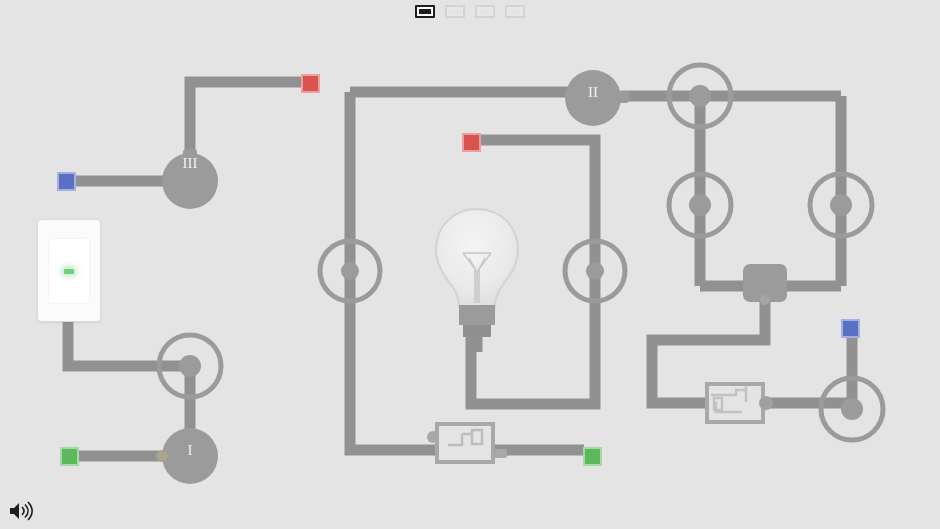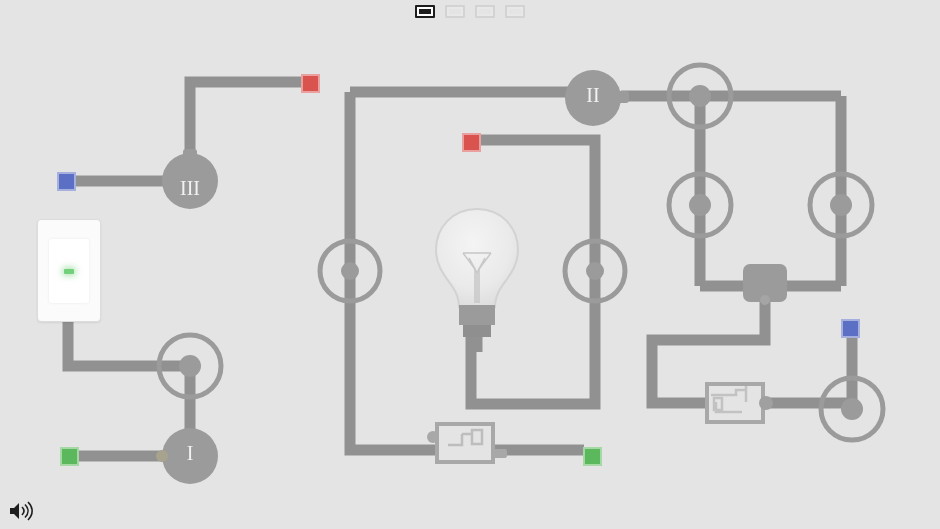--- a/index.html
+++ b/index.html
@@ -103,21 +103,21 @@
     width: 98px;
     height: 138px;
     z-index: 25;
     cursor: pointer;
   }
   
   .node-label {
     position: absolute;
     color: #f2f2f2;
     font-family: "Liberation Serif", serif;
-    font-size: 20px;
+    font-size: 15px;
     letter-spacing: 0px;
     text-align: center;
     z-index: 28;
     pointer-events: none;
     user-select: none;
   }
   
   .terminal {
     position: absolute;
     width: 19px;
@@ -255,21 +255,21 @@
     </div>
   </div>
 
   <div class="terminal" style="left:301px; top:74px; background:#d9534f;"></div>
   <div class="terminal" style="left:462px; top:133px; background:#d9534f;"></div>
   <div class="terminal" style="left:57px; top:172px; background:#5b6fc4;"></div>
   <div class="terminal" style="left:841px; top:319px; background:#5b6fc4;"></div>
   <div class="terminal" style="left:60px; top:447px; background:#5cb85c;"></div>
   <div class="terminal" style="left:583px; top:447px; background:#5cb85c;"></div>
 
-  <div class="node-label" style="left:160px; top:177px; width:60px;">III</div>
+  <div class="node-label" style="left:160px; top:155px; width:60px;">III</div>
   <div class="node-label" style="left:563px; top:84px; width:60px;">II</div>
   <div class="node-label" style="left:160px; top:442px; width:60px;">I</div>
 
   <div id="level-pips">
     <div class="pip active"></div>
     <div class="pip inactive"></div>
     <div class="pip inactive"></div>
     <div class="pip inactive"></div>
   </div>
 

